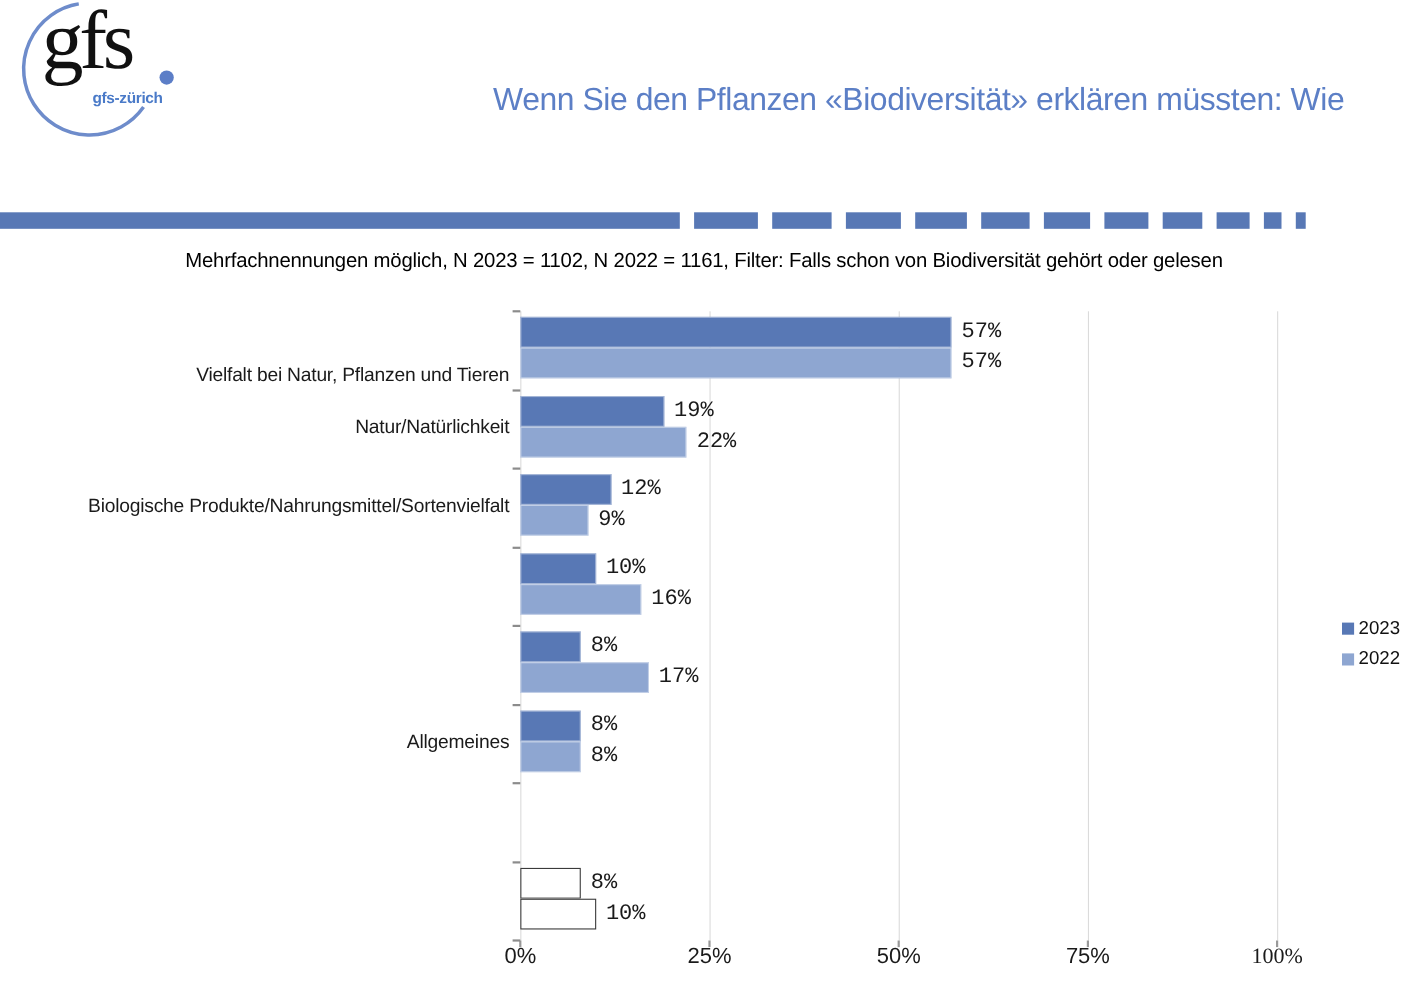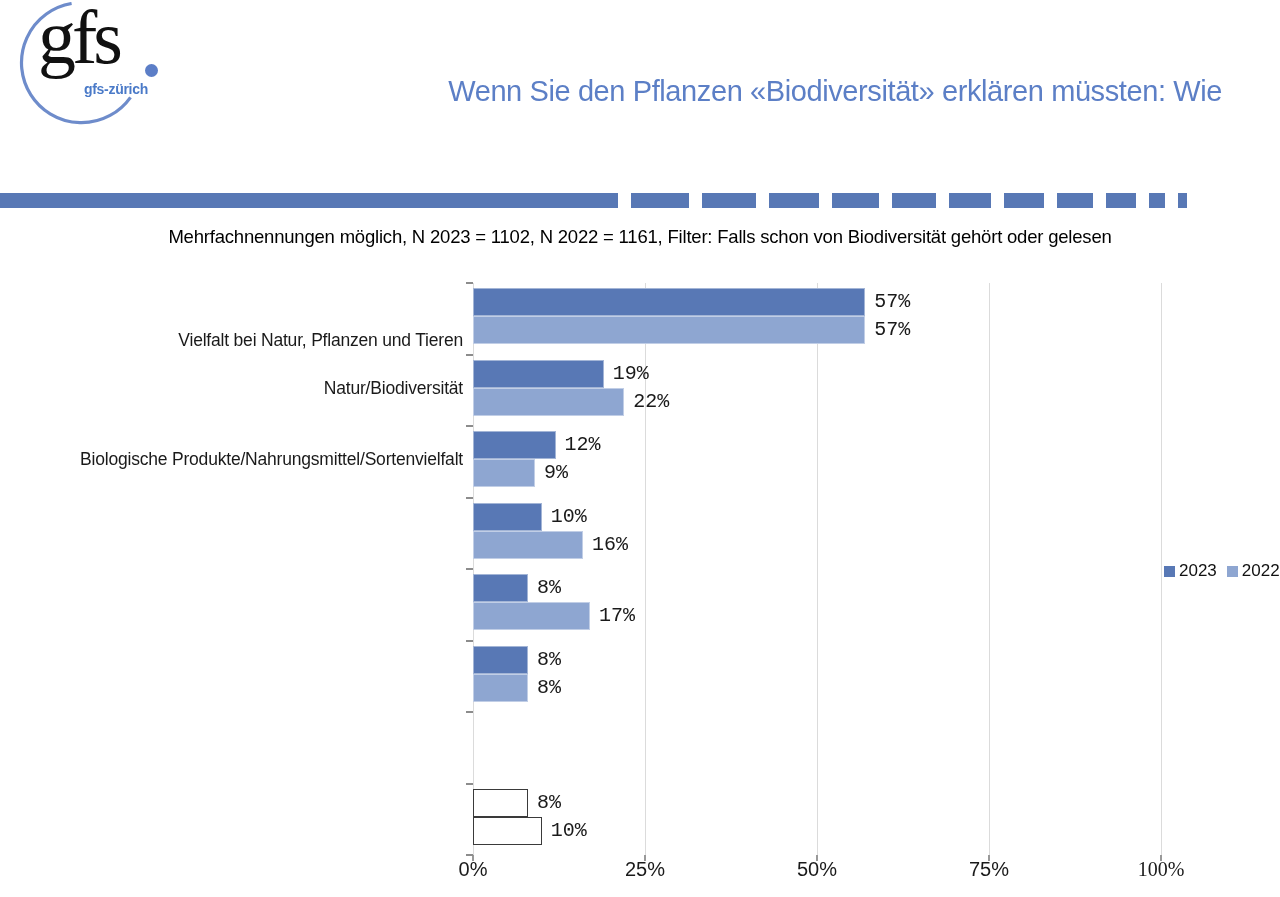--- a/index.html
+++ b/index.html
@@ -51,21 +51,21 @@
     position: absolute; left: 0; width: 463px; text-align: right;
     font-size: 17.5px; color: #1a1a1a; white-space: nowrap;
     height: 24px; line-height: 24px; letter-spacing: -0.2px;
   }
   .bar { position: absolute; height: 28px; border: 1px solid rgba(255,255,255,0.45); }
   .bar.outline { background: #ffffff !important; border: 1.7px solid #3a3a3a; }
   .val-label {
     position: absolute; height: 28px; line-height: 28px;
     font-size: 20px; color: #1a1a1a; white-space: nowrap; font-family: Liberation Mono, monospace;
   }
-  .legend { position: absolute; left: 1164px; top: 279px; display: flex; flex-direction: row; gap: 10px; }
+  .legend { position: absolute; left: 1220px; top: 279px; display: flex; flex-direction: column; gap: 10px; }
   .legend-item { display: flex; align-items: center; height: 18px; }
   .legend-swatch { width: 11px; height: 11px; margin-right: 4px; }
   .legend-label { font-size: 17px; color: #111111; }
 </style>
 </head>
 <body>
 
 <div class="logo">
   <svg width="160" height="130" viewBox="0 0 160 130">
     <path d="M 63.6 1.5 A 60 60 0 1 0 122.5 95.3" fill="none" stroke="#6e8ccb" stroke-width="3.2"></path>
@@ -129,38 +129,39 @@
     <div class="cat-tick" style="left: 466px; top: 285px;"></div>
     <div class="cat-tick" style="left: 466px; top: 356.5px;"></div>
     <div class="cat-tick" style="left: 466px; top: 428px;"></div>
     <div class="cat-tick" style="left: 466px; top: 499.5px;"></div>
     <div class="cat-tick" style="left: 466px; top: 571px;"></div>
     <div class="cat-label" style="top: 21px; margin-top: 24px;">Vielfalt bei Natur, Pflanzen und Tieren</div>
     <div class="bar" style="left: 473px; top: 5px; width: 392.16px; background: rgb(88, 120, 181);"></div>
     <div class="val-label" style="left: 874.16px; top: 5px;">57%</div>
     <div class="bar" style="left: 473px; top: 33px; width: 392.16px; background: rgb(142, 166, 209);"></div>
     <div class="val-label" style="left: 874.16px; top: 33px;">57%</div>
-    <div class="cat-label" style="top: 92.5px;">Natur/Biodiversität</div>
+    <div class="cat-label" style="top: 92.5px;">Natur/Natürlichkeit</div>
     <div class="bar" style="left: 473px; top: 76.5px; width: 130.72px; background: rgb(88, 120, 181);"></div>
     <div class="val-label" style="left: 612.72px; top: 76.5px;">19%</div>
     <div class="bar" style="left: 473px; top: 104.5px; width: 151.36px; background: rgb(142, 166, 209);"></div>
     <div class="val-label" style="left: 633.36px; top: 104.5px;">22%</div>
     <div class="cat-label" style="top: 164px;">Biologische Produkte/Nahrungsmittel/Sortenvielfalt</div>
     <div class="bar" style="left: 473px; top: 148px; width: 82.56px; background: rgb(88, 120, 181);"></div>
     <div class="val-label" style="left: 564.56px; top: 148px;">12%</div>
     <div class="bar" style="left: 473px; top: 176px; width: 61.92px; background: rgb(142, 166, 209);"></div>
     <div class="val-label" style="left: 543.92px; top: 176px;">9%</div>
     <div class="bar" style="left: 473px; top: 219.5px; width: 68.8px; background: rgb(88, 120, 181);"></div>
     <div class="val-label" style="left: 550.8px; top: 219.5px;">10%</div>
     <div class="bar" style="left: 473px; top: 247.5px; width: 110.08px; background: rgb(142, 166, 209);"></div>
     <div class="val-label" style="left: 592.08px; top: 247.5px;">16%</div>
     <div class="bar" style="left: 473px; top: 291px; width: 55.04px; background: rgb(88, 120, 181);"></div>
     <div class="val-label" style="left: 537.04px; top: 291px;">8%</div>
     <div class="bar" style="left: 473px; top: 319px; width: 116.96px; background: rgb(142, 166, 209);"></div>
     <div class="val-label" style="left: 598.96px; top: 319px;">17%</div>
+    <div class="cat-label" style="top: 378.5px;">Allgemeines</div>
     <div class="bar" style="left: 473px; top: 362.5px; width: 55.04px; background: rgb(88, 120, 181);"></div>
     <div class="val-label" style="left: 537.04px; top: 362.5px;">8%</div>
     <div class="bar" style="left: 473px; top: 390.5px; width: 55.04px; background: rgb(142, 166, 209);"></div>
     <div class="val-label" style="left: 537.04px; top: 390.5px;">8%</div>
     <div class="bar outline" style="left: 473px; top: 505.5px; width: 55.04px;"></div>
     <div class="val-label" style="left: 537.04px; top: 505.5px;">8%</div>
     <div class="bar outline" style="left: 473px; top: 533.5px; width: 68.8px;"></div>
     <div class="val-label" style="left: 550.8px; top: 533.5px;">10%</div>
   </div>
 

